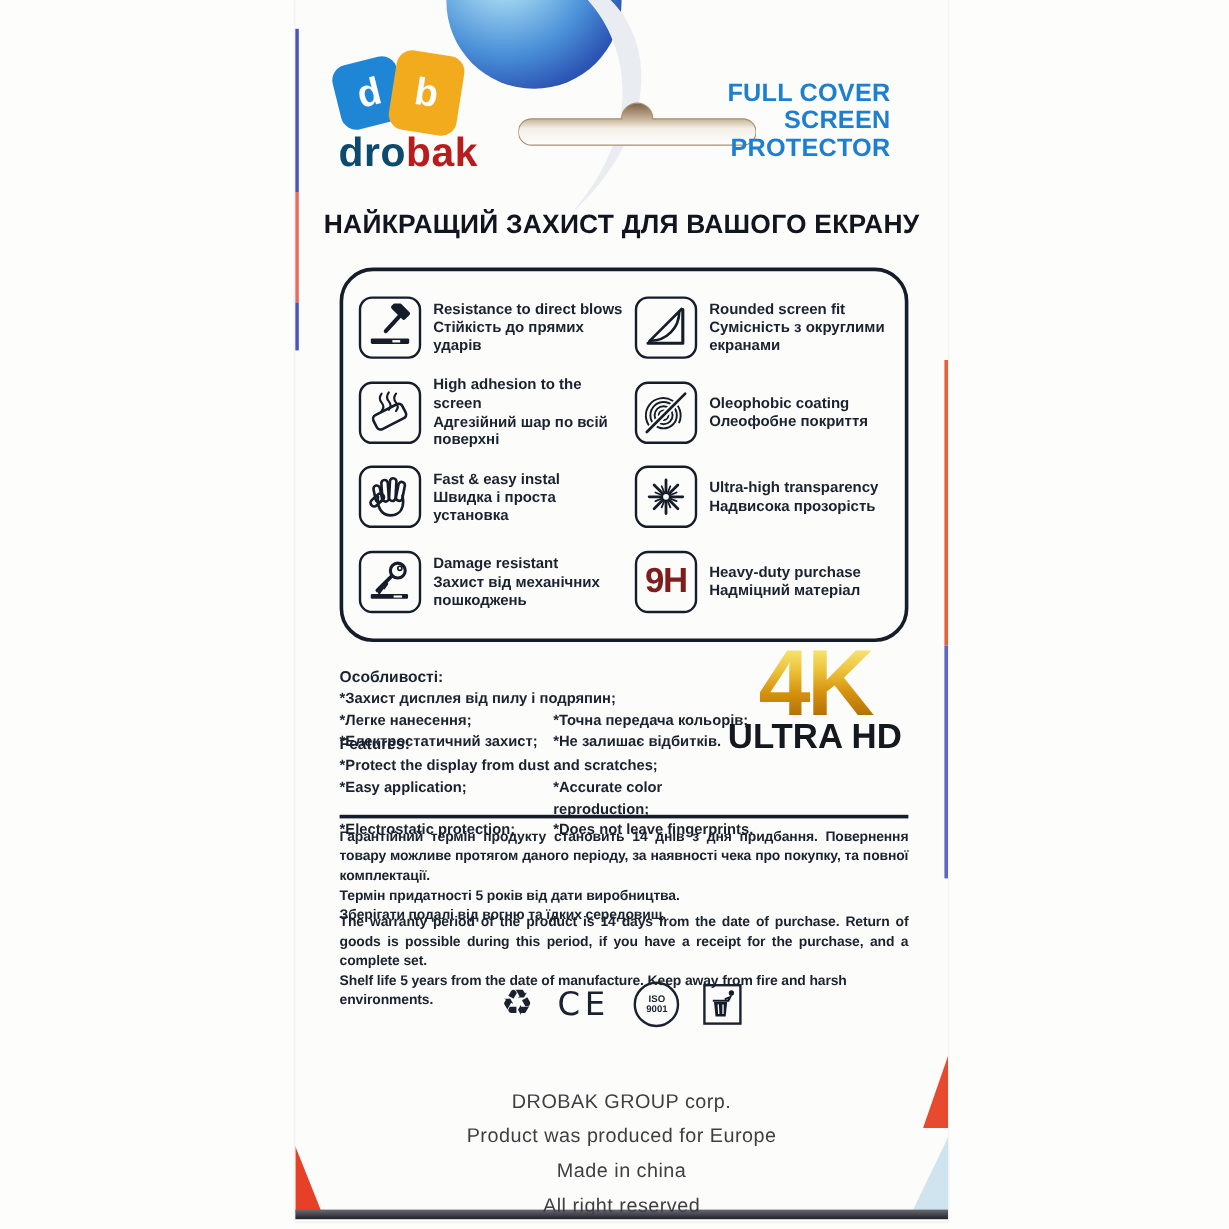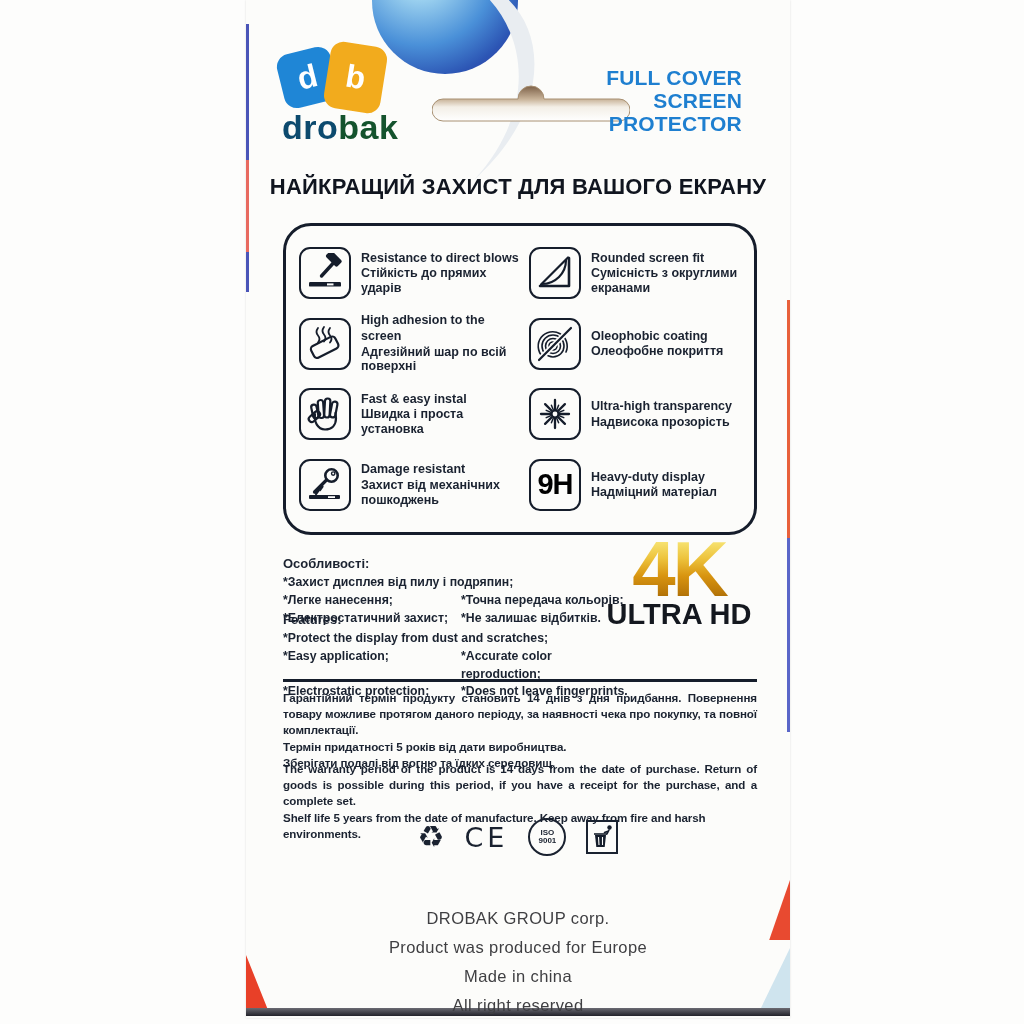--- a/index.html
+++ b/index.html
@@ -36,39 +36,39 @@
   .sphere{position:absolute;left:126px;top:-72px;width:146px;height:146px;border-radius:50%;
     background:radial-gradient(circle at 33% 30%, #e8f6fc 0%, #9fd4f0 18%, #4a90d8 52%, #2c55b4 76%, #3a2e94 100%);}
   .swoosh{position:absolute;left:186px;top:-6px;}
   .logo-squares{position:absolute;left:34px;top:44px;width:130px;height:72px;}
   .lsq{position:absolute;border-radius:13px;display:flex;align-items:center;justify-content:center;
     color:#fff;font-weight:bold;font-size:32px;}
   .lsq-blue{left:0;top:6px;width:55px;height:55px;background:#1f86d6;transform:rotate(-14deg);}
   .lsq-yellow{left:47px;top:0;width:57px;height:67px;background:#f2ab1d;transform:rotate(9deg);}
   .logo-word{position:absolute;left:36px;top:108px;font-size:34px;font-weight:bold;letter-spacing:.5px;}
   .logo-word .p1{color:#0c4a6e;}
-  .logo-word .p2{color:#14532d;}
+  .logo-word .p2{color:#b91c1c;}
   .hang-hole{position:absolute;left:186px;top:85px;}
   .tagline{position:absolute;left:328px;top:66px;width:168px;text-align:right;
     color:#1e7fd0;font-weight:bold;font-size:21px;line-height:1.1;letter-spacing:.2px;}
   .headline{position:absolute;left:0;top:174px;width:544px;text-align:center;
     font-size:22px;font-weight:bold;color:#10151f;letter-spacing:.2px;}
 
   
   .feature-box{position:absolute;left:37px;top:223px;width:474px;height:312px;
     border:3px solid #151d2b;border-radius:28px;box-sizing:border-box;
     display:grid;grid-template-columns:1fr 1fr;grid-auto-flow:column;
     grid-template-rows:repeat(4,1fr);padding:12px 10px 12px 13px;column-gap:8px;}
   .feat{display:flex;align-items:center;}
   .feat-icon{flex:0 0 52px;width:52px;height:52px;border:2.4px solid #151d2b;border-radius:11px;
     box-sizing:border-box;display:flex;align-items:center;justify-content:center;background:#fcfcfa;}
   .feat-text{margin-left:10px;width:160px;}
   .feat-en{font-size:12.5px;font-weight:bold;line-height:1.25;}
   .feat-uk{font-size:12.5px;font-weight:600;line-height:1.18;margin-top:0;}
-  .nineH{font-size:29px;font-weight:bold;letter-spacing:-1px;color:#000000;}
+  .nineH{font-size:29px;font-weight:bold;letter-spacing:-1px;color:#7f1d1d;}
 
   
   .list-block{position:absolute;left:37px;width:350px;font-size:12.3px;font-weight:600;line-height:1.45;}
   .list-uk{top:555px;}
   .list-en{top:611px;}
   .list-title{font-weight:bold;font-size:13px;}
   .list-cols{display:grid;grid-template-columns:178px auto;}
 
   
   .fourk{position:absolute;left:352px;top:534px;width:162px;text-align:center;}
@@ -294,21 +294,21 @@
         <div class="feat-en">Ultra-high transparency</div>
         <div class="feat-uk">Надвисока прозорість</div>
       </div>
     </div>
 
     <div class="feat">
       <div class="feat-icon">
         <span class="nineH">9H</span>
       </div>
       <div class="feat-text">
-        <div class="feat-en">Heavy-duty display</div>
+        <div class="feat-en">Heavy-duty purchase</div>
         <div class="feat-uk">Надміцний матеріал</div>
       </div>
     </div>
   </div>
 
   <div class="list-block list-uk">
     <div class="list-title">Особливості:</div>
     <div>*Захист дисплея від пилу і подряпин;</div>
     <div class="list-cols">
       <div>*Легке нанесення;</div>

